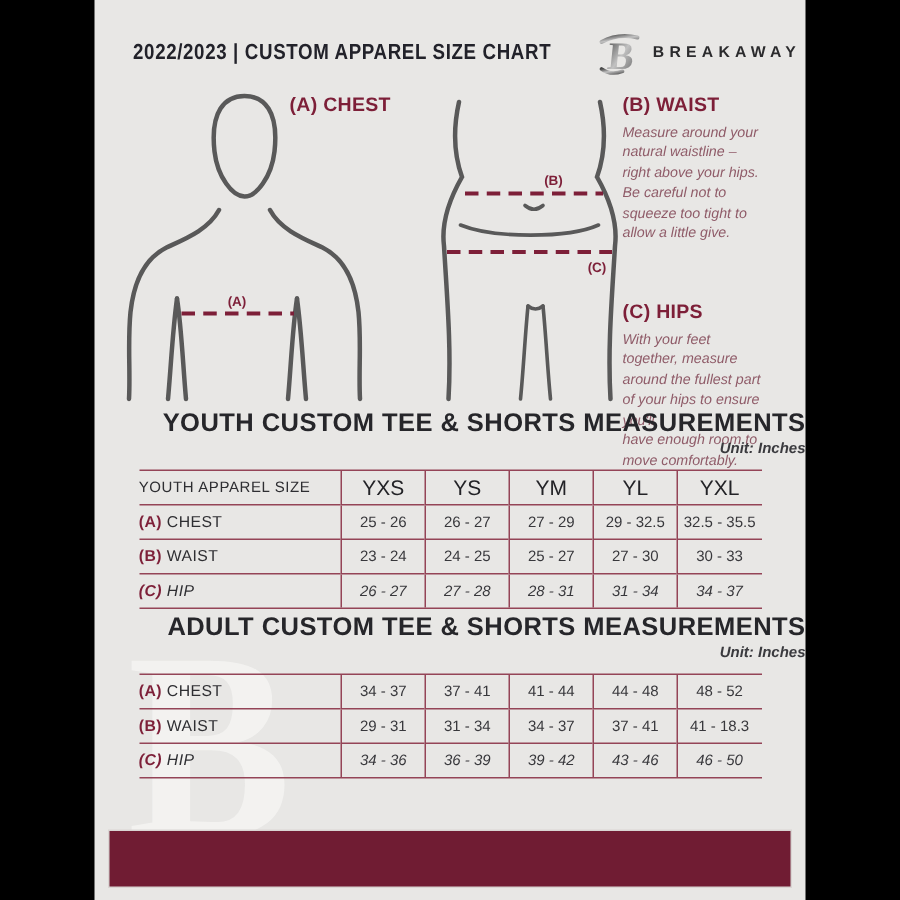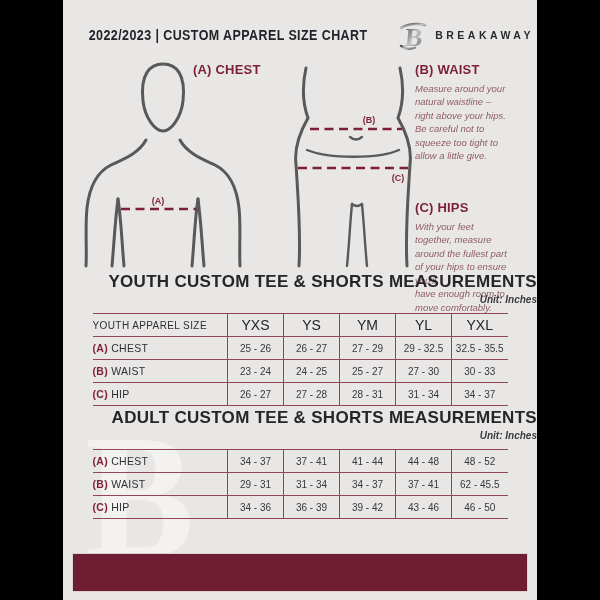--- a/index.html
+++ b/index.html
@@ -53,21 +53,21 @@
   }
   table.size-table{
     border-collapse:collapse;margin:8px auto 0 auto;width:415px;table-layout:fixed;
     background:transparent;
   }
   table.size-table col.c-label{width:135px;}
   table.size-table col.c-size{width:56px;}
   .size-table th,.size-table td{
     border-top:1.5px solid #944457;height:22px;padding:0;font-weight:normal;
   }
-  .size-table tr:last-child td{border-bottom:1.5px solid #944457;}
+  .size-table tr:last-child td{border-bottom:1.5px solid #944457;font-style:italic;}
   .size-table th + th,.size-table td + td{border-left:1.5px solid #944457;}
   .cell-corner{
     text-align:left;padding-left:13px;font-size:10px;color:#2e2e32;letter-spacing:.4px;margin-top:28px;
   }
   .cell-size{text-align:center;font-size:14px;font-weight:bold;color:#232327;}
   .cell-rowlabel{text-align:left;padding-left:13px;font-size:10.5px;color:#2e2e32;letter-spacing:.3px;}
   .cell-rowlabel .prefix{color:#7d1f38;font-weight:bold;}
   .cell-value{text-align:center;font-size:10px;color:#38383c;}
   
   .watermark{
@@ -236,21 +236,21 @@
         <td class="cell-value">41 - 44</td>
         <td class="cell-value">44 - 48</td>
         <td class="cell-value">48 - 52</td>
       </tr>
       <tr>
         <td class="cell-rowlabel"><span class="prefix">(B)</span> <span>WAIST</span></td>
         <td class="cell-value">29 - 31</td>
         <td class="cell-value">31 - 34</td>
         <td class="cell-value">34 - 37</td>
         <td class="cell-value">37 - 41</td>
-        <td class="cell-value">62 - 45.5</td>
+        <td class="cell-value">41 - 18.3</td>
       </tr>
       <tr>
         <td class="cell-rowlabel"><span class="prefix">(C)</span> <span>HIP</span></td>
         <td class="cell-value">34 - 36</td>
         <td class="cell-value">36 - 39</td>
         <td class="cell-value">39 - 42</td>
         <td class="cell-value">43 - 46</td>
         <td class="cell-value">46 - 50</td>
       </tr>
     </tbody>

